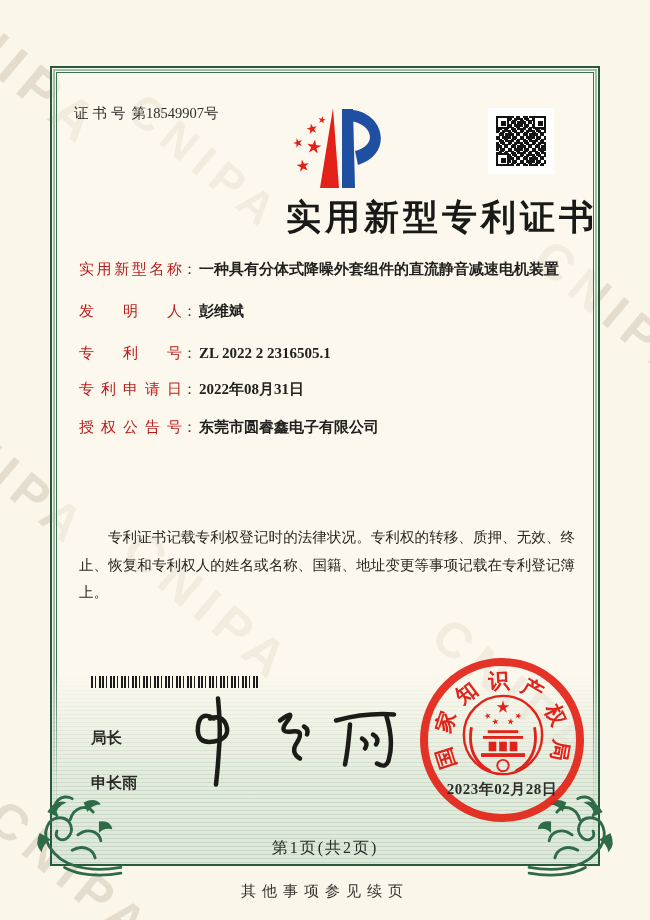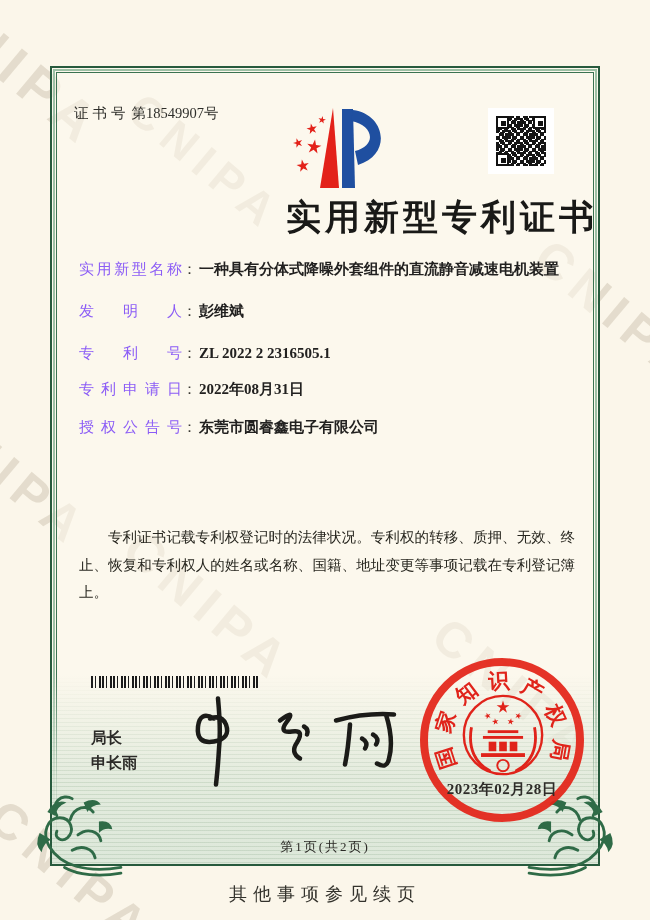--- a/index.html
+++ b/index.html
@@ -74,64 +74,64 @@
   .doc-title {
     position:absolute; left:0; top:126px; width:100%;
     text-align:right; font-size:35px; font-weight:700;
     letter-spacing:4px; color:#191917;
   }
   
   .field-row { position:absolute; left:27px; right:14px; font-size:15px; color:#33322d; white-space:nowrap; }
   .flabel {
     display:inline-block; width:103px;
     text-align:justify; text-align-last:justify;
-    vertical-align:bottom; color:#8b5cf6;
+    vertical-align:bottom; color:#b91c1c;
   }
   .fcolon { display:inline-block; width:17px; color:#3a3933; }
   .fvalue { font-weight:700; color:#222120; }
   .pair2 { position:absolute; left:245px; top:0; }
   
   .paras { position:absolute; left:27px; top:456px; width:496px; font-size:14.5px; line-height:1.9; color:#27261f; }
   .paras p { text-indent:2em; text-align:justify; }
   .paras p + p { margin-top:8px; }
   
   .barcode {
     position:absolute; left:39px; top:608px; width:168px; height:12px;
     background:repeating-linear-gradient(90deg,
       #1b1b1b 0 2px, rgba(0,0,0,0) 2px 4px,
       #1b1b1b 4px 5px, rgba(0,0,0,0) 5px 8px,
       #1b1b1b 8px 10px, rgba(0,0,0,0) 10px 11px);
   }
   .director { position:absolute; left:39px; top:660px; font-family:"Liberation Sans","DejaVu Sans",sans-serif; font-size:15.5px; font-weight:600; color:#2c2b28; }
-  .director div + div { margin-top:4px; }
+  .director div + div { margin-top:24px; }
   .signature { position:absolute; left:128px; top:622px; width:240px; height:105px; }
   .signature svg { width:100%; height:100%; }
   
   .seal {
     position:absolute; left:368px; top:590px; width:164px; height:164px;
     border:8px solid rgba(227,36,24,0.93); border-radius:50%;
     z-index:3;
   }
   .seal-char {
     position:absolute; left:50%; top:50%;
     font-size:21px; font-weight:700; color:#e0231a;
     transform-origin:center;
   }
   .seal-date {
     position:absolute; left:0; right:0; top:114px; text-align:center;
     font-size:15px; font-weight:700; color:#2e2c29; letter-spacing:0.5px;
   }
   .emblem { position:absolute; left:32px; top:22px; width:86px; height:94px; }
   .page-footer {
     position:absolute; left:0; top:770px; width:100%; text-align:center;
-    font-size:13px; letter-spacing:2px; color:#2b2a26; z-index:4;
+    font-size:16px; letter-spacing:2px; color:#2b2a26; z-index:4;
   }
   .continuation {
     position:absolute; left:0; top:882px; width:100%; text-align:center;
-    font-size:18px; letter-spacing:6px; color:#34332d; z-index:1;
+    font-size:15px; letter-spacing:6px; color:#34332d; z-index:1;
   }
 </style>
 </head>
 <body>
 
 <div class="wm" style="left:-48px; top:-28px; font-size:56px;">CNIPA</div>
 <div class="wm" style="left:152px; top:82px; font-size:46px;">CNIPA</div>
 <div class="wm" style="left:560px; top:228px;">CNIPA</div>
 <div class="wm" style="left:-50px; top:388px;">CNIPA</div>
 <div class="wm" style="left:150px; top:518px; font-size:52px;">CNIPA</div>

